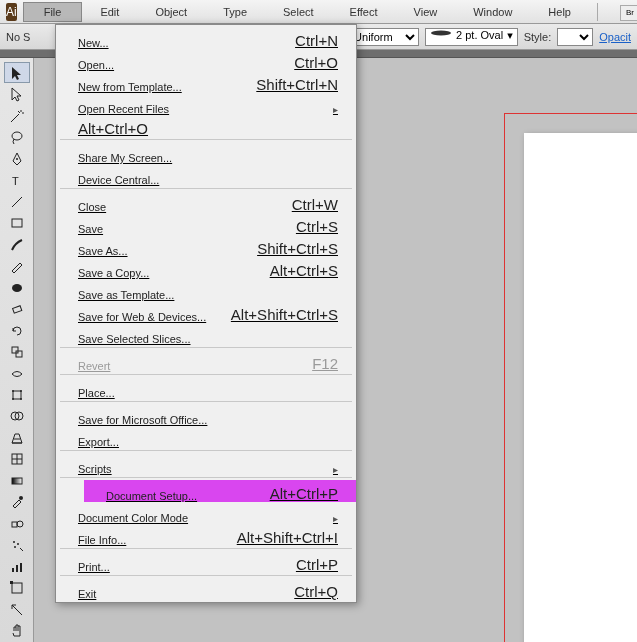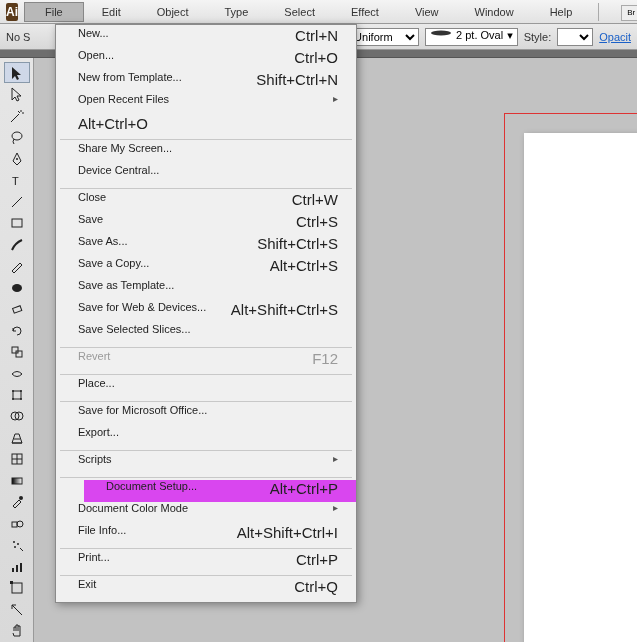--- a/index.html
+++ b/index.html
@@ -1,19 +1,19 @@
 <!DOCTYPE html>
 <html><head>
 <meta charset="utf-8">
 <style>
   * { margin: 0; padding: 0; box-sizing: border-box; font-family: Tahoma, Arial, sans-serif; font-size: 11px; }
   body { background: #c0c0c0; width: 637px; height: 642px; overflow: hidden; position: relative; }
   
   .menubar { background: linear-gradient(#f4f4f4, #e2e2e2); height: 24px; display: flex; align-items: center; border-bottom: 1px solid #999; }
-  .app-badge { width: 28px; height: 18px; margin: 0 6px; background: #5a3a1a; color: #fff; display: flex; align-items: center; justify-content: center; font-weight: bold; font-size: 12px; border-radius: 2px; }
+  .app-badge { width: 28px; height: 18px; margin: 0 6px; background: #5a3a1a; color: #fff; display: flex; align-items: center; justify-content: center; font-weight: normal; font-size: 12px; border-radius: 2px; }
   .menu-item { padding: 4px 18px; cursor: default; color: #333; }
   .menu-item.active { background: #b8b8b8; border: 1px solid #888; padding: 3px 20px; }
   .menubar-right { display: flex; align-items: flex-end; margin-left: 8px; gap: 22px; }
   .sep-v { width: 1px; height: 18px; background: #aaa; }
   .small-btn { width: 20px; height: 16px; background: #eee; border: 1px solid #aaa; display: flex; align-items: center; justify-content: center; font-size: 8px; }
 
   .optbar { background: linear-gradient(#eaeaea, #d8d8d8); height: 26px; display: flex; align-items: center; border-bottom: 1px solid #999; padding: 0 6px; gap: 6px; }
   .optbar .lbl { color: #333; }
   .optbar select { height: 18px; font-size: 11px; background: #fff; border: 1px solid #888; }
   .optbar .combo { display: inline-flex; align-items: flex-start; border: 1px solid #888; background: #fff; padding: 0 4px; height: 18px; gap: 4px; }
@@ -24,21 +24,21 @@
   .tools { position: absolute; left: 0; top: 0; width: 34px; background: linear-gradient(#e6e6e6, #d9d9d9); border-right: 1px solid #999; height: 100%; display: flex; flex-direction: column; align-items: center; padding-top: 4px; }
   .tool { width: 26px; height: 23px; display: flex; align-items: center; justify-content: center; border: 1px solid transparent; margin: 0; }
   .tool.selected { background: #cfd8e8; border: 1px solid #89a; }
   .tool svg { width: 16px; height: 16px; }
 
   .canvas-area { position: absolute; left: 34px; right: 0; top: 0; bottom: 0; background: #c2c2c2; }
   .red-guide { position: absolute; left: 470px; top: 55px; width: 300px; height: 560px; border: 1px solid #d33; }
   .artboard { position: absolute; left: 490px; top: 75px; width: 260px; height: 520px; background: #fff; box-shadow: 2px 2px 6px rgba(0,0,0,0.3); }
 
   .dropdown { position: absolute; left: 55px; top: 24px; width: 302px; background: #f0f0f0; border: 1px solid #8a8a8a; box-shadow: 2px 2px 8px rgba(0,0,0,0.35); padding: 2px 0; }
-  .dd-row { display: flex; align-items: flex-start; height: 22px; padding: 0 18px 0 22px; cursor: default; }
+  .dd-row { display: flex; align-items: flex-end; height: 22px; padding: 0 18px 0 22px; cursor: default; text-decoration: underline; }
   .dd-row.highlight { background: #d946ef; margin-left: 28px; }
   .dd-row.disabled { color: #9a9a9a; }
   .dd-label { flex: 1; color: #222; }
   .dd-row.disabled .dd-label { color: #9a9a9a; }
   .dd-shortcut { color: #222; font-size: 15px; }
   .dd-row.disabled .dd-shortcut { color: #9a9a9a; }
   .dd-sub { color: #555; font-size: 10px; }
   .dd-sep { height: 1px; background: #c8c8c8; margin: 2px 4px; }
 </style>
 </head>

